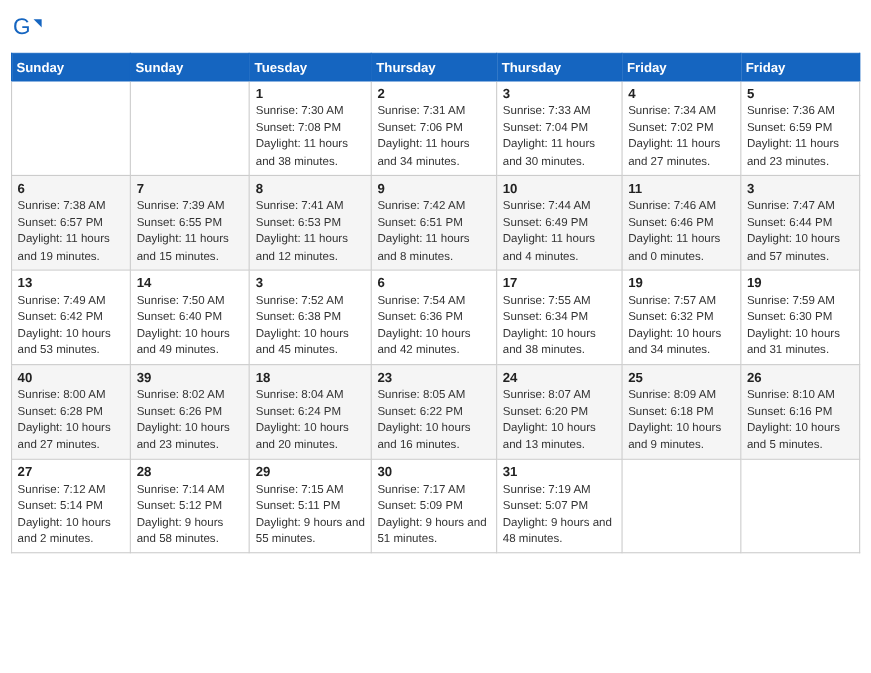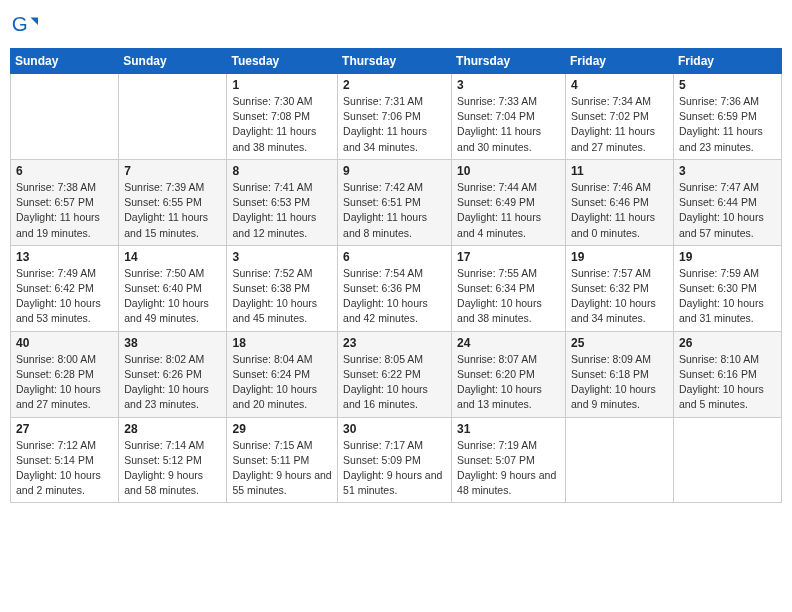--- a/index.html
+++ b/index.html
@@ -205,21 +205,21 @@
           <div class="day-number">19</div>
           <div class="day-info">Sunrise: 7:59 AM<br>Sunset: 6:30 PM<br>Daylight: 10 hours and 31 minutes.</div>
         </td>
       </tr>
       <tr>
         <td>
           <div class="day-number">40</div>
           <div class="day-info">Sunrise: 8:00 AM<br>Sunset: 6:28 PM<br>Daylight: 10 hours and 27 minutes.</div>
         </td>
         <td>
-          <div class="day-number">38</div>
+          <div class="day-number">39</div>
           <div class="day-info">Sunrise: 8:02 AM<br>Sunset: 6:26 PM<br>Daylight: 10 hours and 23 minutes.</div>
         </td>
         <td>
           <div class="day-number">18</div>
           <div class="day-info">Sunrise: 8:04 AM<br>Sunset: 6:24 PM<br>Daylight: 10 hours and 20 minutes.</div>
         </td>
         <td>
           <div class="day-number">23</div>
           <div class="day-info">Sunrise: 8:05 AM<br>Sunset: 6:22 PM<br>Daylight: 10 hours and 16 minutes.</div>
         </td>

